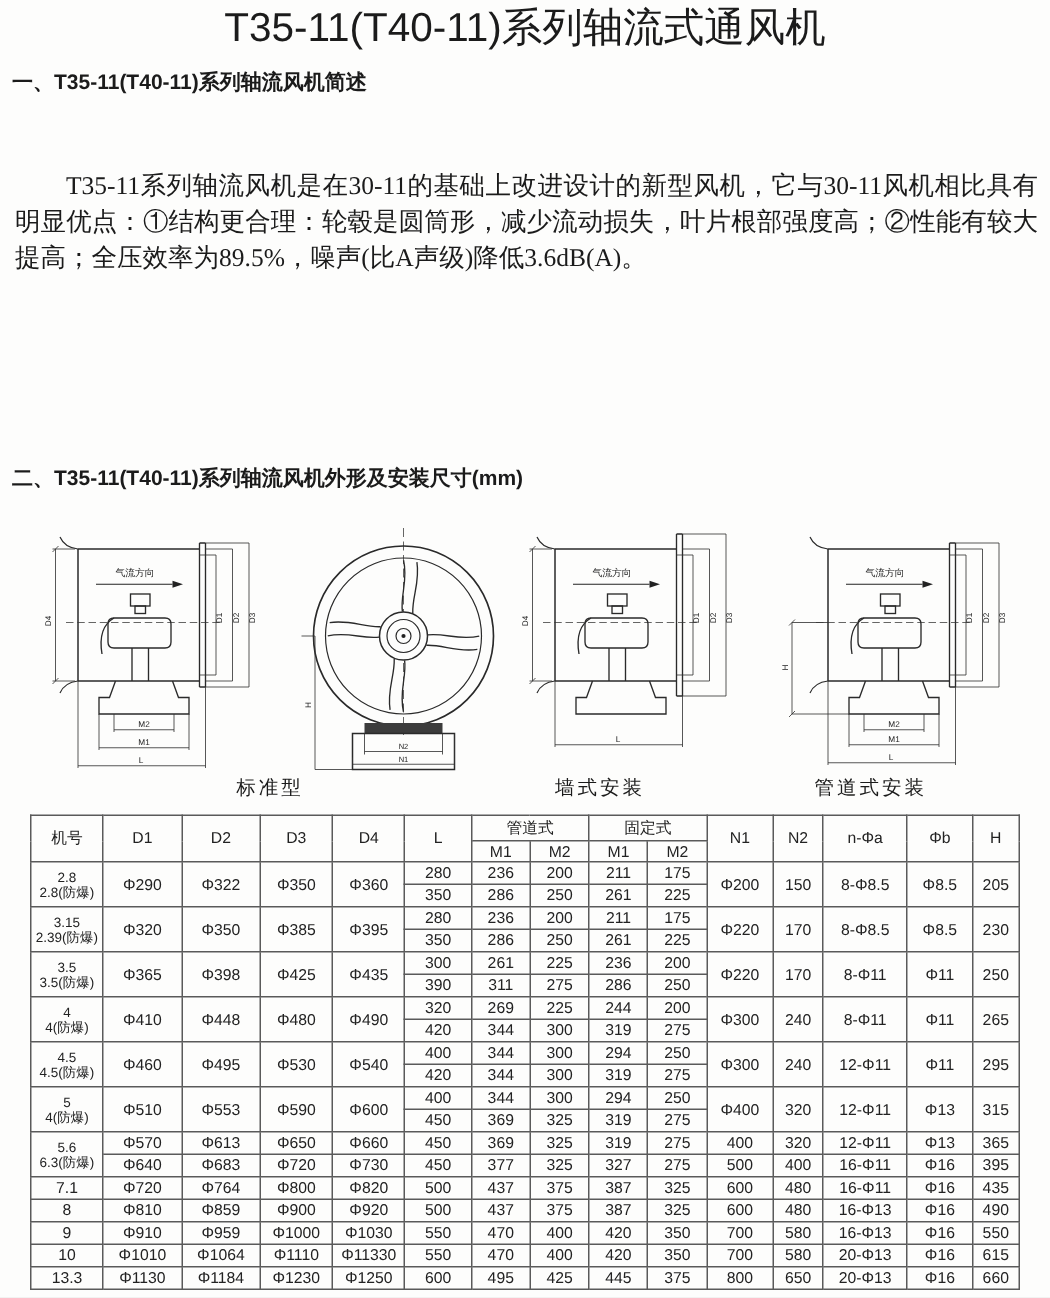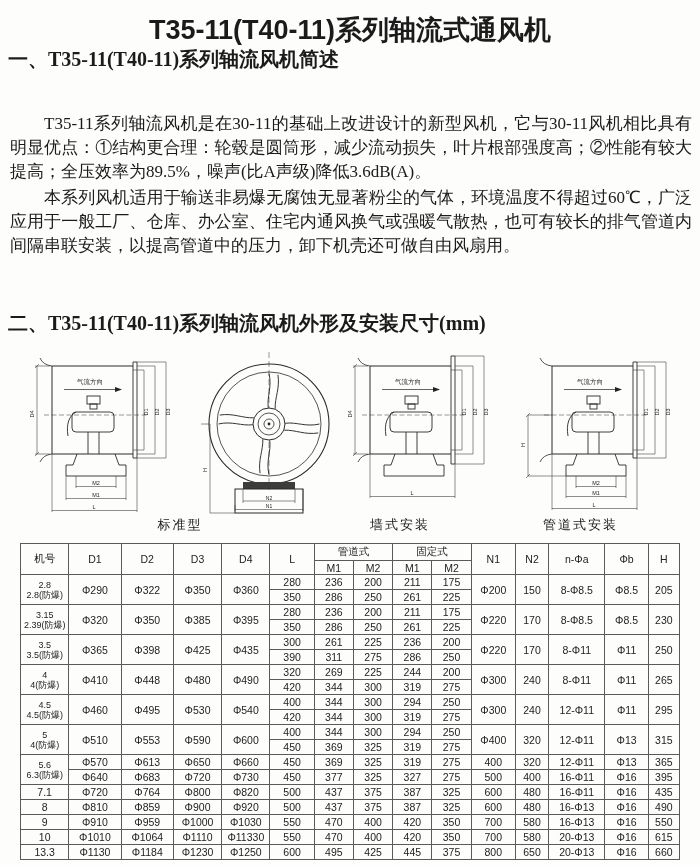--- a/index.html
+++ b/index.html
@@ -1,21 +1,21 @@
 <!DOCTYPE html>
 <html><head>
 <meta charset="utf-8">
 <style>
   html,body{margin:0;padding:0;background:#e9e9e9;}
   .page{position:relative;width:700px;height:865px;background:#fdfdfc;color:#1b1b1b;
         font-family:"Liberation Serif",serif;overflow:hidden;}
-  .title{position:absolute;top:12px;left:0;width:100%;text-align:center;
-         font-size:27px;font-weight:bold;font-family:"Liberation Sans",sans-serif;}
-  .h2{position:absolute;left:8px;font-size:20px;font-weight:bold;
-      font-family:Liberation Serif, serif;}
+  .title{position:absolute;top:0;left:0;width:100%;text-align:center;
+         font-size:27px;font-weight:normal;font-family:"Liberation Sans",sans-serif;}
+  .h2{position:absolute;left:8px;font-size:14px;font-weight:bold;
+      font-family:Liberation Sans, sans-serif;}
   #sec1{top:46px;} #sec2{top:310px;}
   .para{position:absolute;left:10px;width:682px;font-size:17px;line-height:24px;
         text-align:justify;text-indent:2em;margin-top:40px;}
   #p1{top:72px;} #p2{top:146px;} #p3{top:218px;}
 
   .figs{position:absolute;top:348px;left:0;width:700px;height:196px;}
   .fig{position:absolute;}
   .cap{position:absolute;top:168px;font-size:13px;letter-spacing:2px;text-align:center;
        font-family:"Liberation Serif",serif;}
   svg text{font-family:"Liberation Sans",sans-serif;fill:#222;}
@@ -30,21 +30,20 @@
   td.jh span{display:block;font-size:9px;line-height:10px;}
 </style>
 </head>
 <body>
 
 <div class="page">
 
   <div class="title">T35-11(T40-11)系列轴流式通风机</div>
   <div class="h2" id="sec1">一、T35-11(T40-11)系列轴流风机简述</div>
   <p class="para" id="p1">T35-11系列轴流风机是在30-11的基础上改进设计的新型风机，它与30-11风机相比具有明显优点：①结构更合理：轮毂是圆筒形，减少流动损失，叶片根部强度高；②性能有较大提高；全压效率为89.5%，噪声(比A声级)降低3.6dB(A)。</p>
-  <p class="para" id="p2">本系列风机适用于输送非易爆无腐蚀无显著粉尘的气体，环境温度不得超过60℃，广泛应用于一般工厂、仓库、办公室、住宅内通风换气或强暖气散热，也可有较长的排气管道内间隔串联安装，以提高管道中的压力，卸下机壳还可做自由风扇用。</p>
   <div class="h2" id="sec2">二、T35-11(T40-11)系列轴流风机外形及安装尺寸(mm)</div>
 
   <div class="figs">
 
     <svg class="fig" style="left:30px;top:4px" width="150" height="164" viewBox="0 0 150 164">
       <g stroke="#2a2a2a" fill="none" stroke-width="1">
         <path d="M22,14 H103 M22,102 H103 M22,14 V102"></path>
         <path d="M22,14 Q13,13 10,6 M22,102 Q13,103 10,110" stroke-width="0.8"></path>
         <path d="M103,10 V106 M107,10 V106 M103,10 H107 M103,106 H107" stroke-width="0.9"></path>
       </g>

